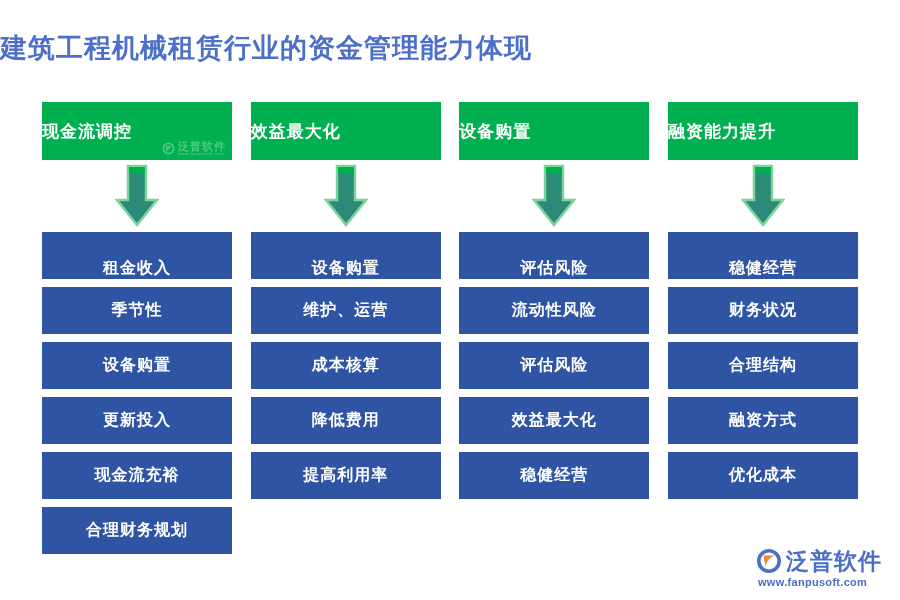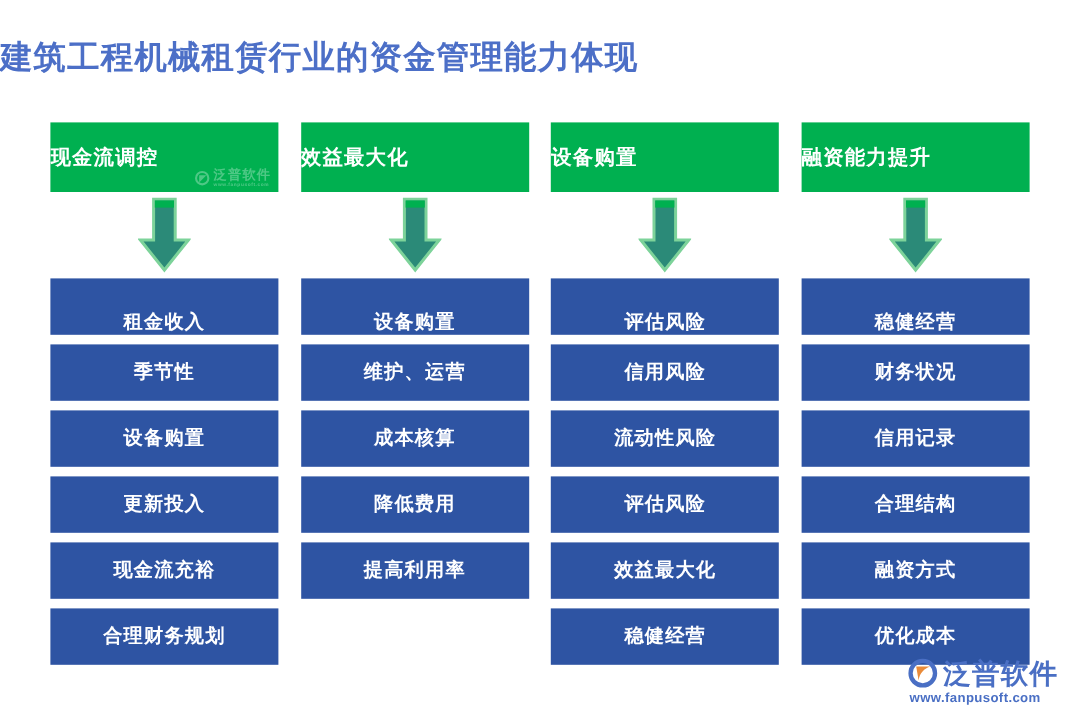--- a/index.html
+++ b/index.html
@@ -234,23 +234,20 @@
           <svg width="44" height="64" viewBox="0 0 44 64">
             <polygon points="13,2 31,2 31,36 42,36 22,61 2,36 13,36" fill="#2b8a78" stroke="#7dd39a" stroke-width="2.5"></polygon>
             <rect x="14" y="3" width="16" height="6" fill="#00b050"></rect>
           </svg>
         </span>
       </div>
       <div class="item-box first">
           <span>评估风险</span>
         </div>
       <div class="item-box">
-          <span>信用风险</span>
-        </div>
-      <div class="item-box">
           <span>流动性风险</span>
         </div>
       <div class="item-box">
           <span>评估风险</span>
         </div>
       <div class="item-box">
           <span>效益最大化</span>
         </div>
       <div class="item-box">
           <span>稳健经营</span>
@@ -267,23 +264,20 @@
             <polygon points="13,2 31,2 31,36 42,36 22,61 2,36 13,36" fill="#2b8a78" stroke="#7dd39a" stroke-width="2.5"></polygon>
             <rect x="14" y="3" width="16" height="6" fill="#00b050"></rect>
           </svg>
         </span>
       </div>
       <div class="item-box first">
           <span>稳健经营</span>
         </div>
       <div class="item-box">
           <span>财务状况</span>
-        </div>
-      <div class="item-box">
-          <span>信用记录</span>
         </div>
       <div class="item-box">
           <span>合理结构</span>
         </div>
       <div class="item-box">
           <span>融资方式</span>
         </div>
       <div class="item-box">
           <span>优化成本</span>
         </div>

